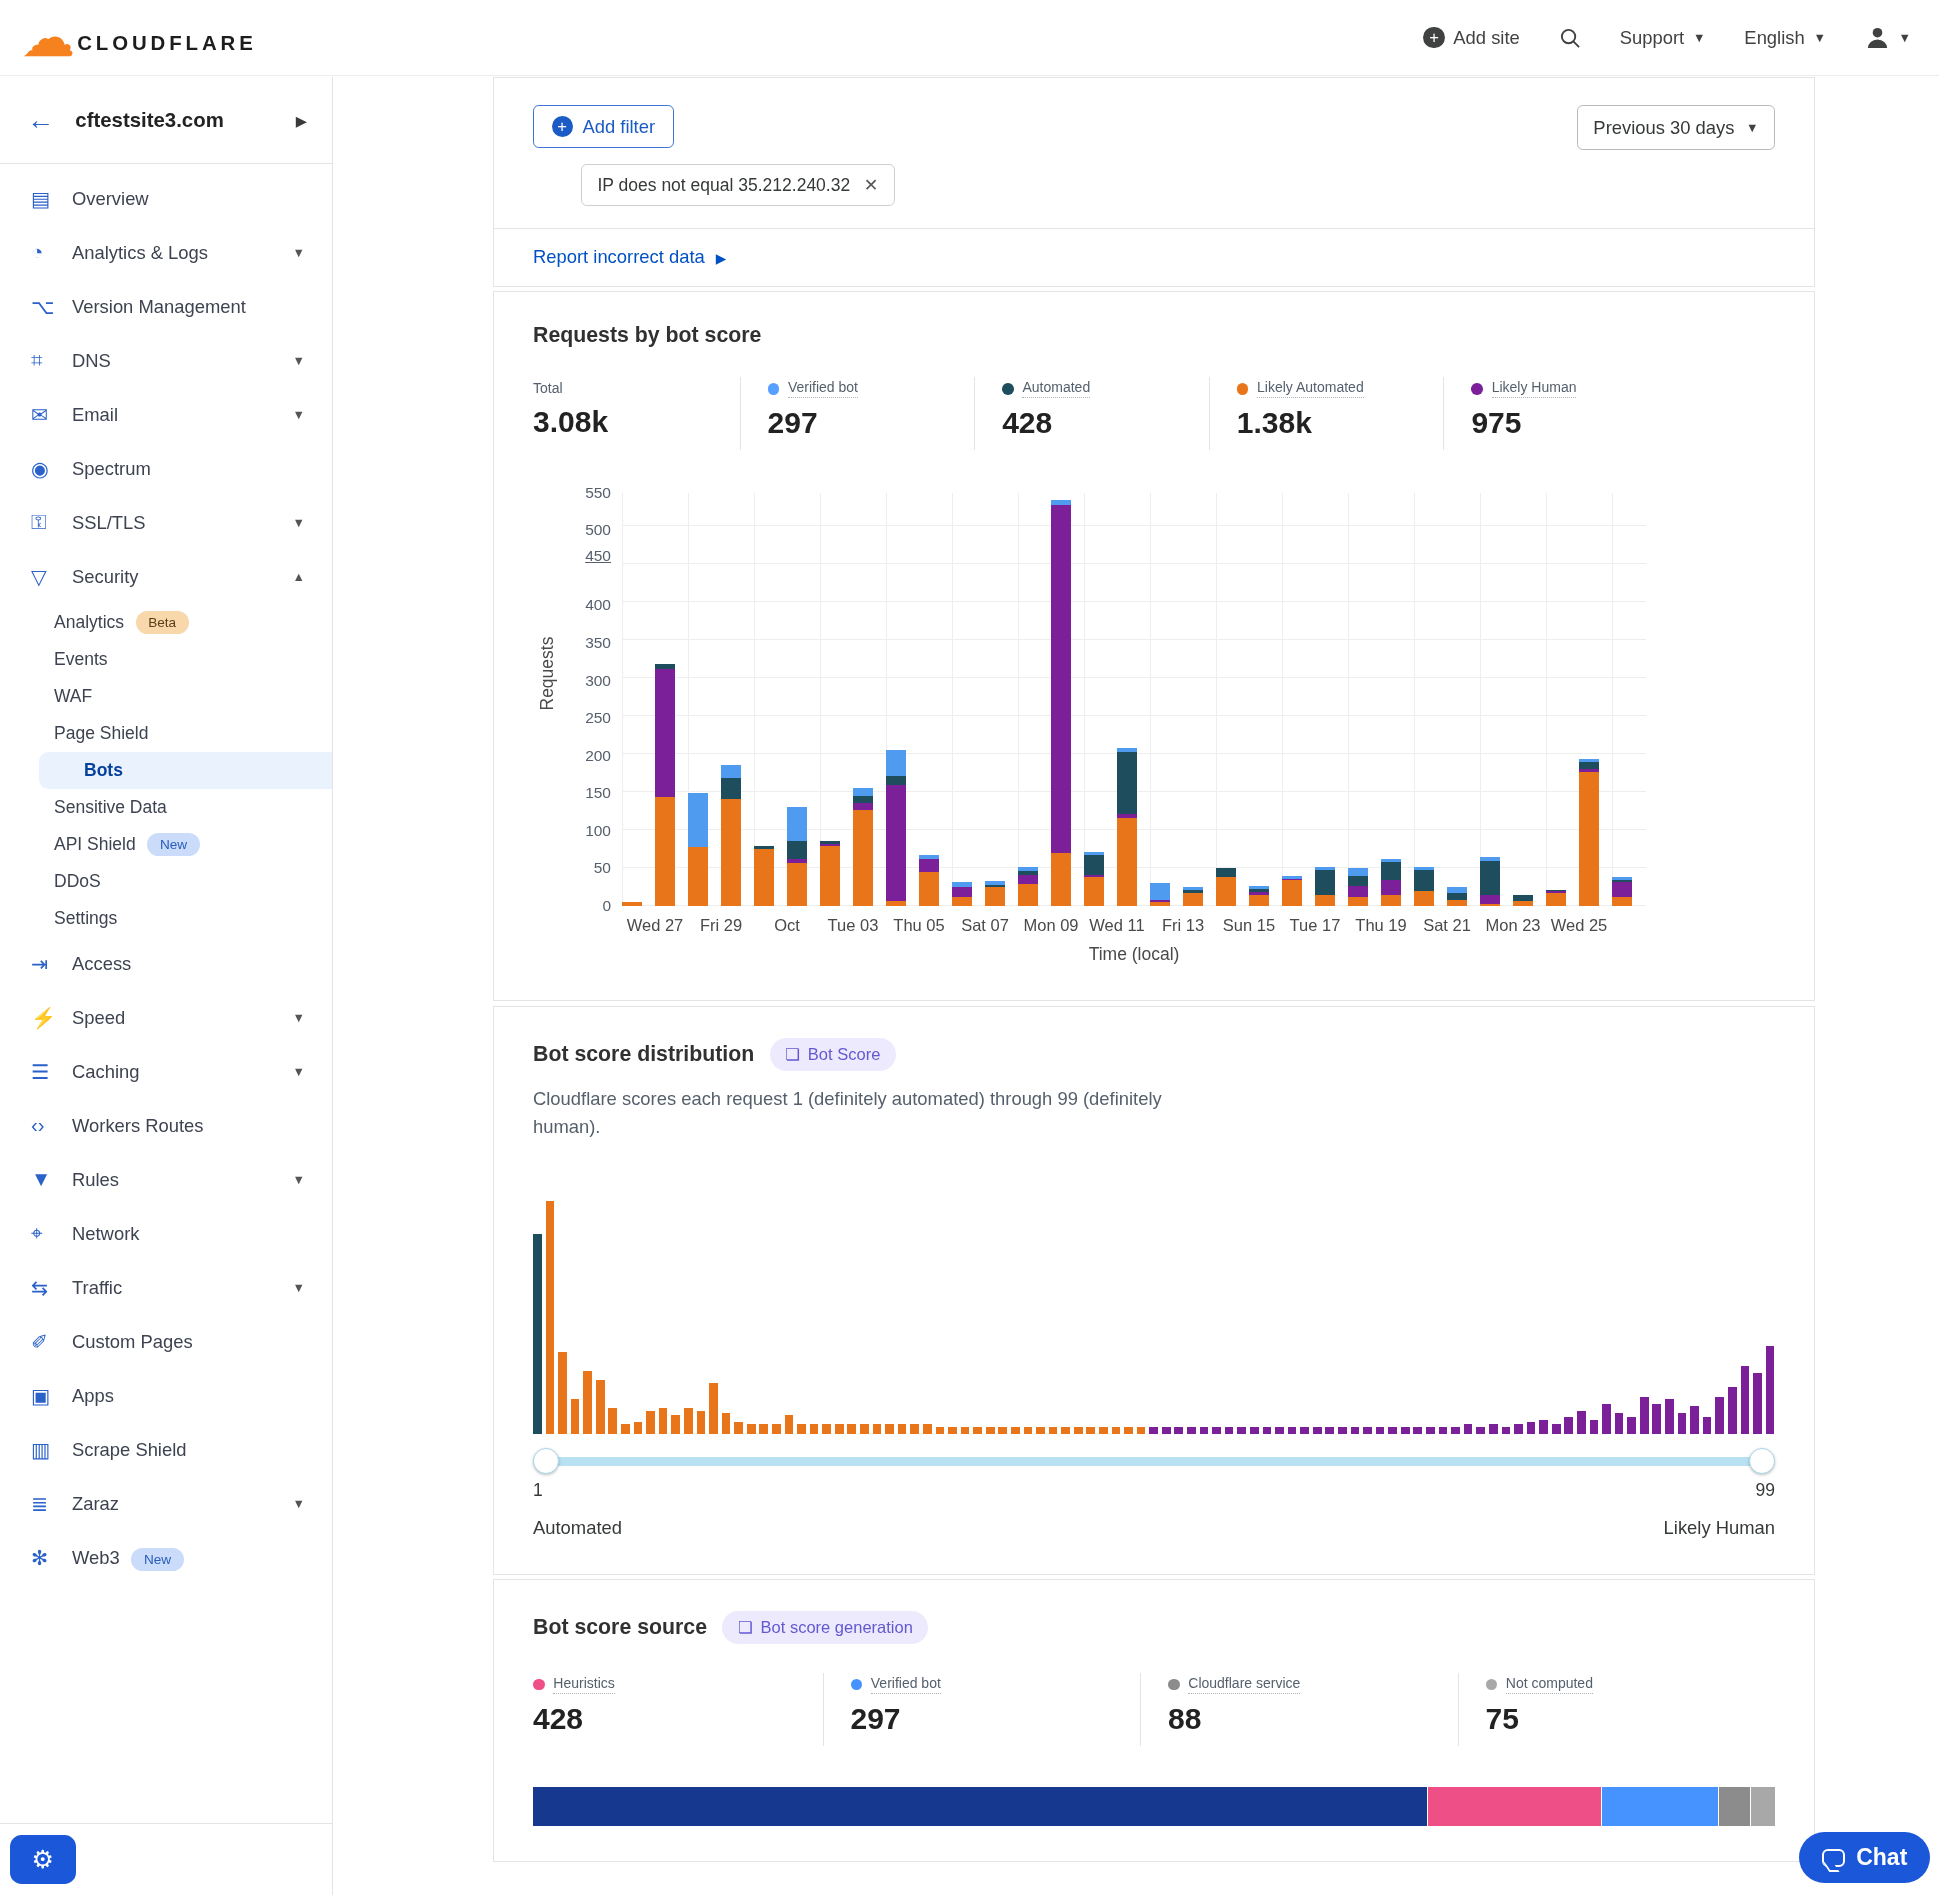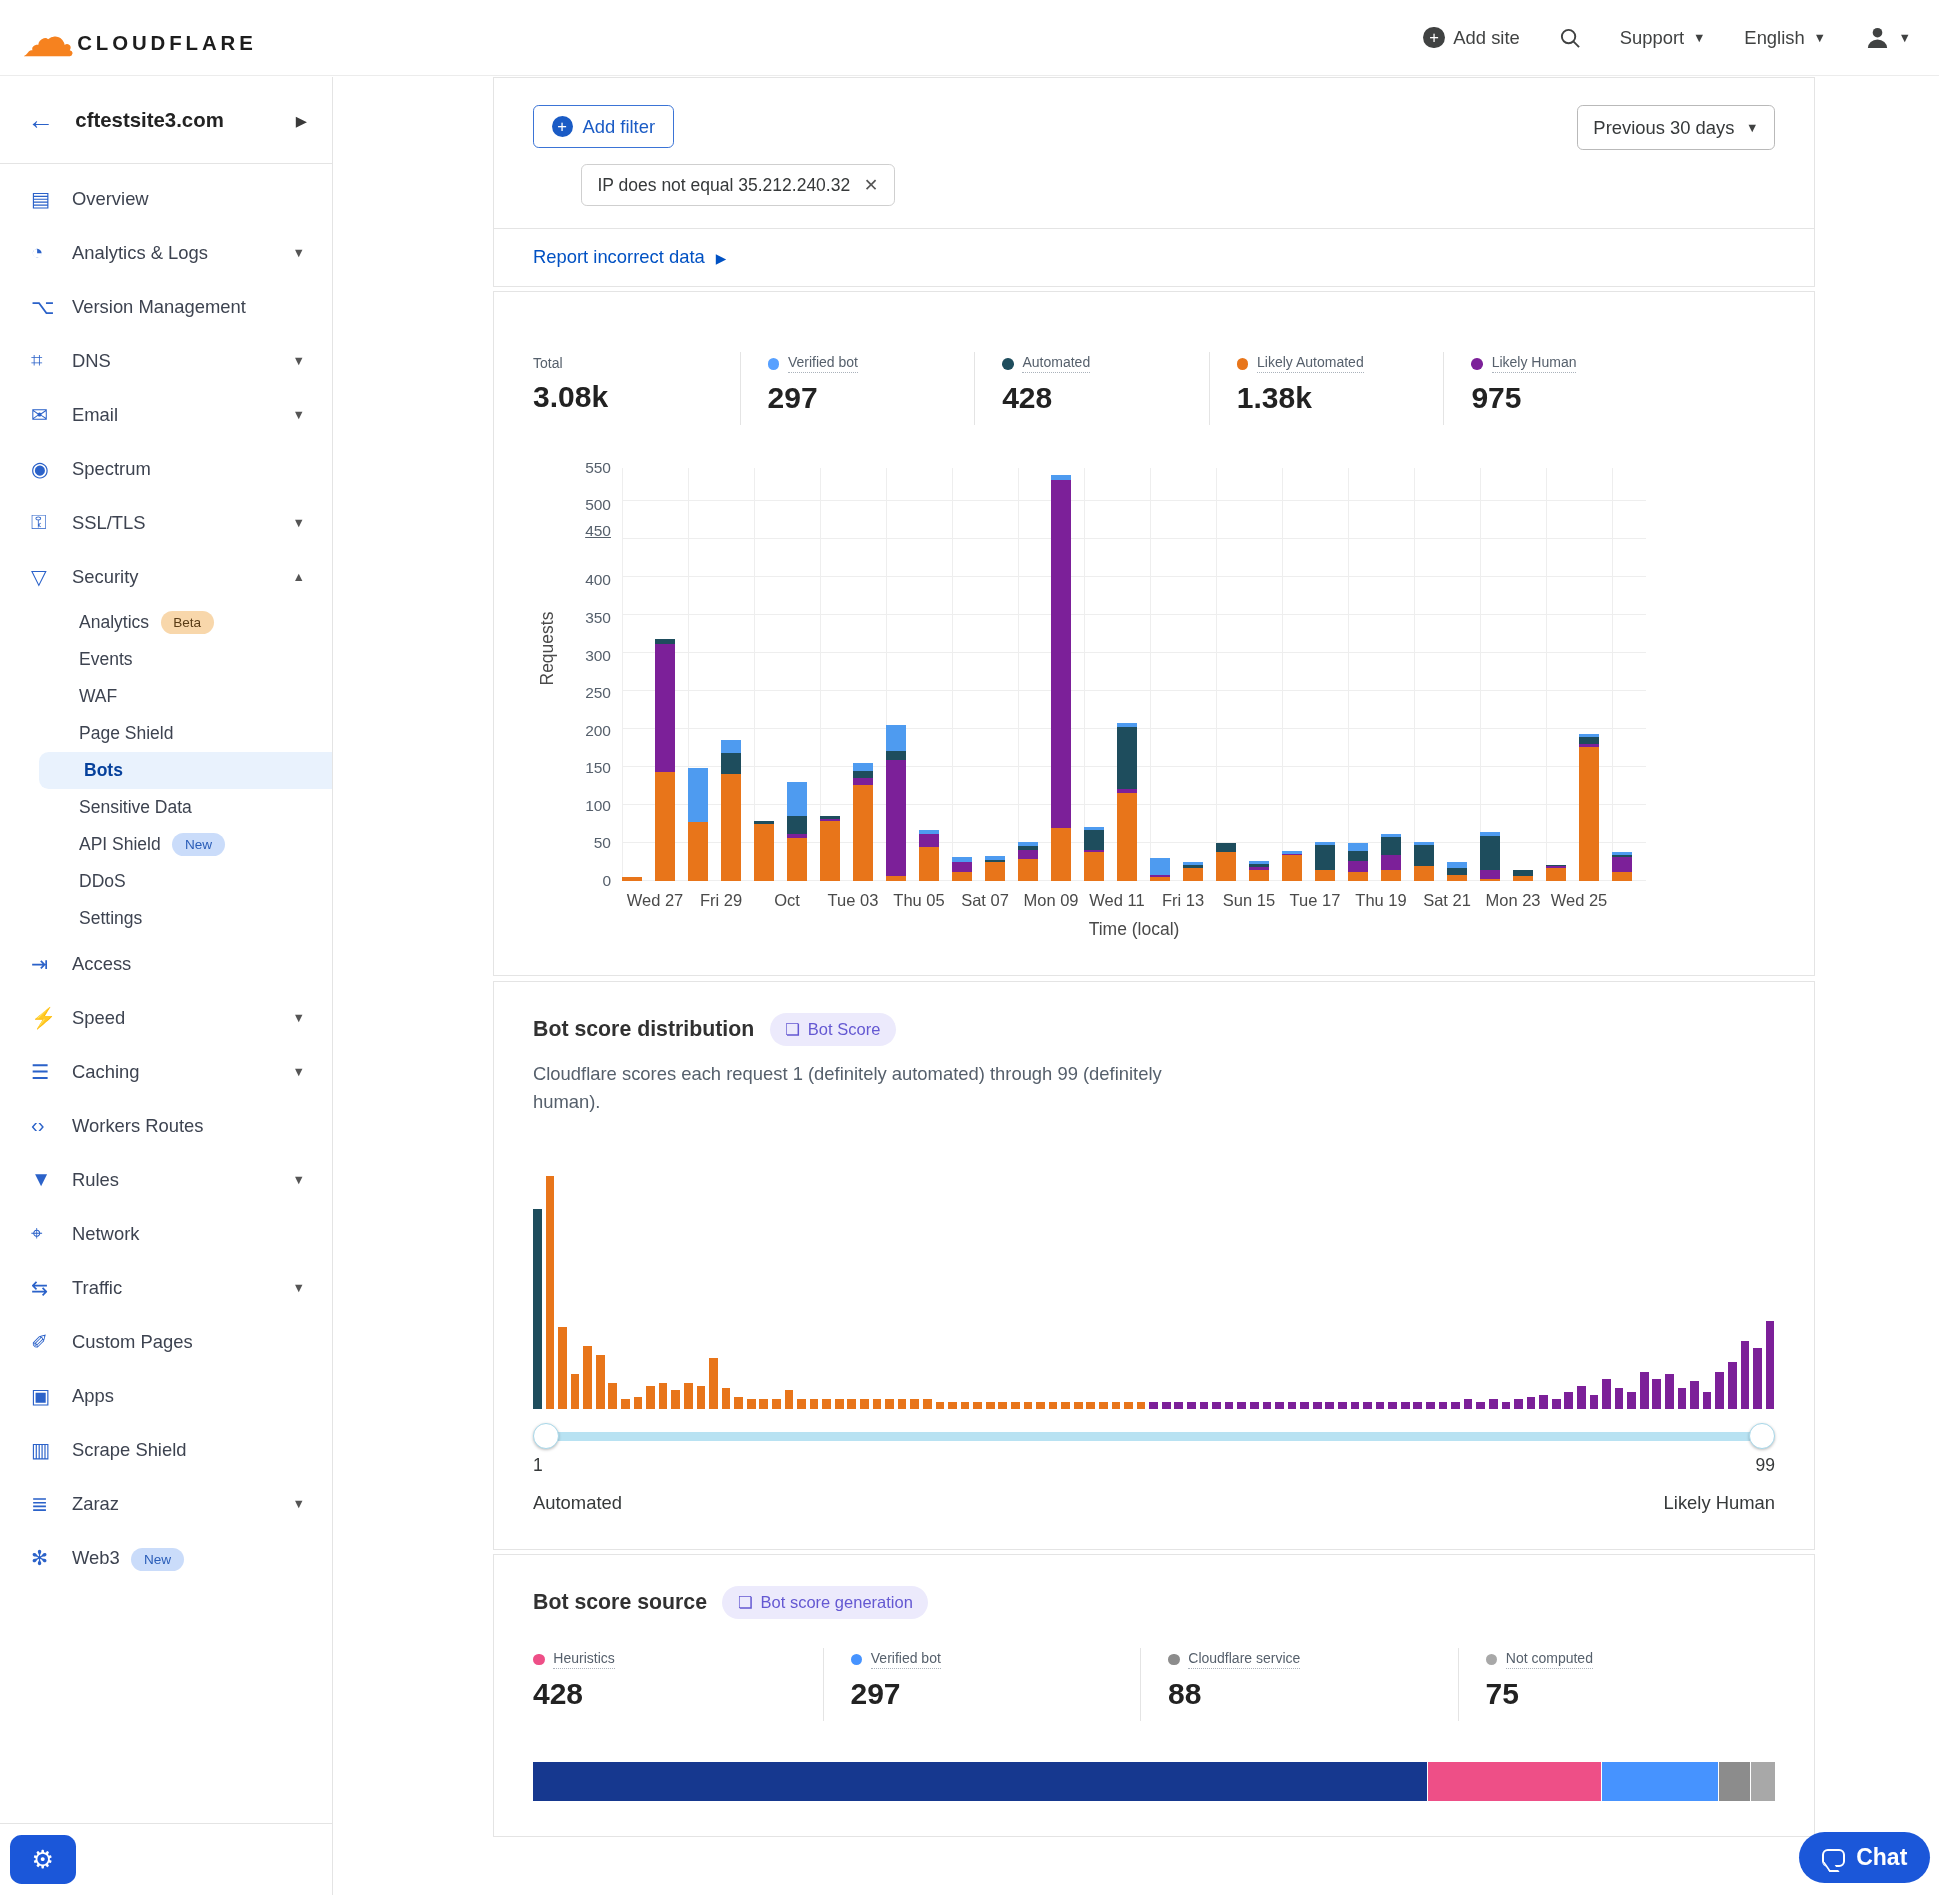--- a/index.html
+++ b/index.html
@@ -26,21 +26,21 @@
   .site-row { height:87px; display:flex; align-items:center; padding:0 25px 0 27px;
               border-bottom:1px solid #e4e4e4; }
   .back-arrow { color:#2b62c9; font-size:27px; margin-right:21.3px; }
   .site-name { font-size:20.4px; font-weight:bold; color:#232323; flex:1; }
   .site-caret { color:#3a3a3a; font-size:14.6px; }
   .nav { padding-top:7.8px; }
   .nav-item { height:54px; display:flex; align-items:center; padding:0 27px 0 31px; cursor:pointer; }
   .nav-icon { width:41px; font-size:20.4px; color:#2b62c9; flex:0 0 41px; }
   .nav-label { font-size:18.4px; color:#3d4350; flex:1; }
   .nav-caret { font-size:12.6px; color:#555; }
-  .sub-item { height:37px; display:flex; align-items:center; padding-left:79px; font-size:17.5px;
+  .sub-item { height:37px; display:flex; align-items:center; padding-left:54px; font-size:17.5px;
               color:#3d4350; cursor:pointer; }
   .sub-item.active { margin-left:39px; padding-left:45px; background:#e9f2fd;
                      border-radius:9.7px 0 0 9.7px; font-weight:bold; color:#06419c; }
   .badge { border-radius:969px; font-size:13.6px; padding:3.9px 12.6px; margin-left:11.6px; }
   .badge.Beta { background:#f8d7ab; color:#5a3d17; }
   .badge.New  { background:#cadcfa; color:#2a5db8; }
   .collapse-row { position:absolute; bottom:0; left:0; right:0; height:72px; border-top:1px solid #e4e4e4;
                   display:flex; align-items:center; padding-left:9.7px; }
   .gear-btn { width:66px; height:49px; background:#1b57d9; border-radius:11.6px; color:#fff;
               display:flex; align-items:center; justify-content:center; font-size:25px; cursor:pointer; }
@@ -310,20 +310,21 @@
     <div class="report-row">
       <span class="report-link">
         <span>Report incorrect data</span>
         <span class="tri">▶</span>
       </span>
     </div>
   </div>
 
   <div class="card">
     <div class="card-body">
+      <div class="card-title">Requests by bot score</div>
       <div class="stats-row" id="req-stats">
           <div class="stat"><span class="stat-label">
               <span class="">Total</span>
             </span><div class="stat-value">3.08k</div></div>
           <div class="stat"><span class="stat-label">
               <span class="dot" style="background:#57a0ff"></span>
               <span class="u">Verified bot</span>
             </span><div class="stat-value">297</div></div>
           <div class="stat"><span class="stat-label">
               <span class="dot" style="background:#1e4d5d"></span>

